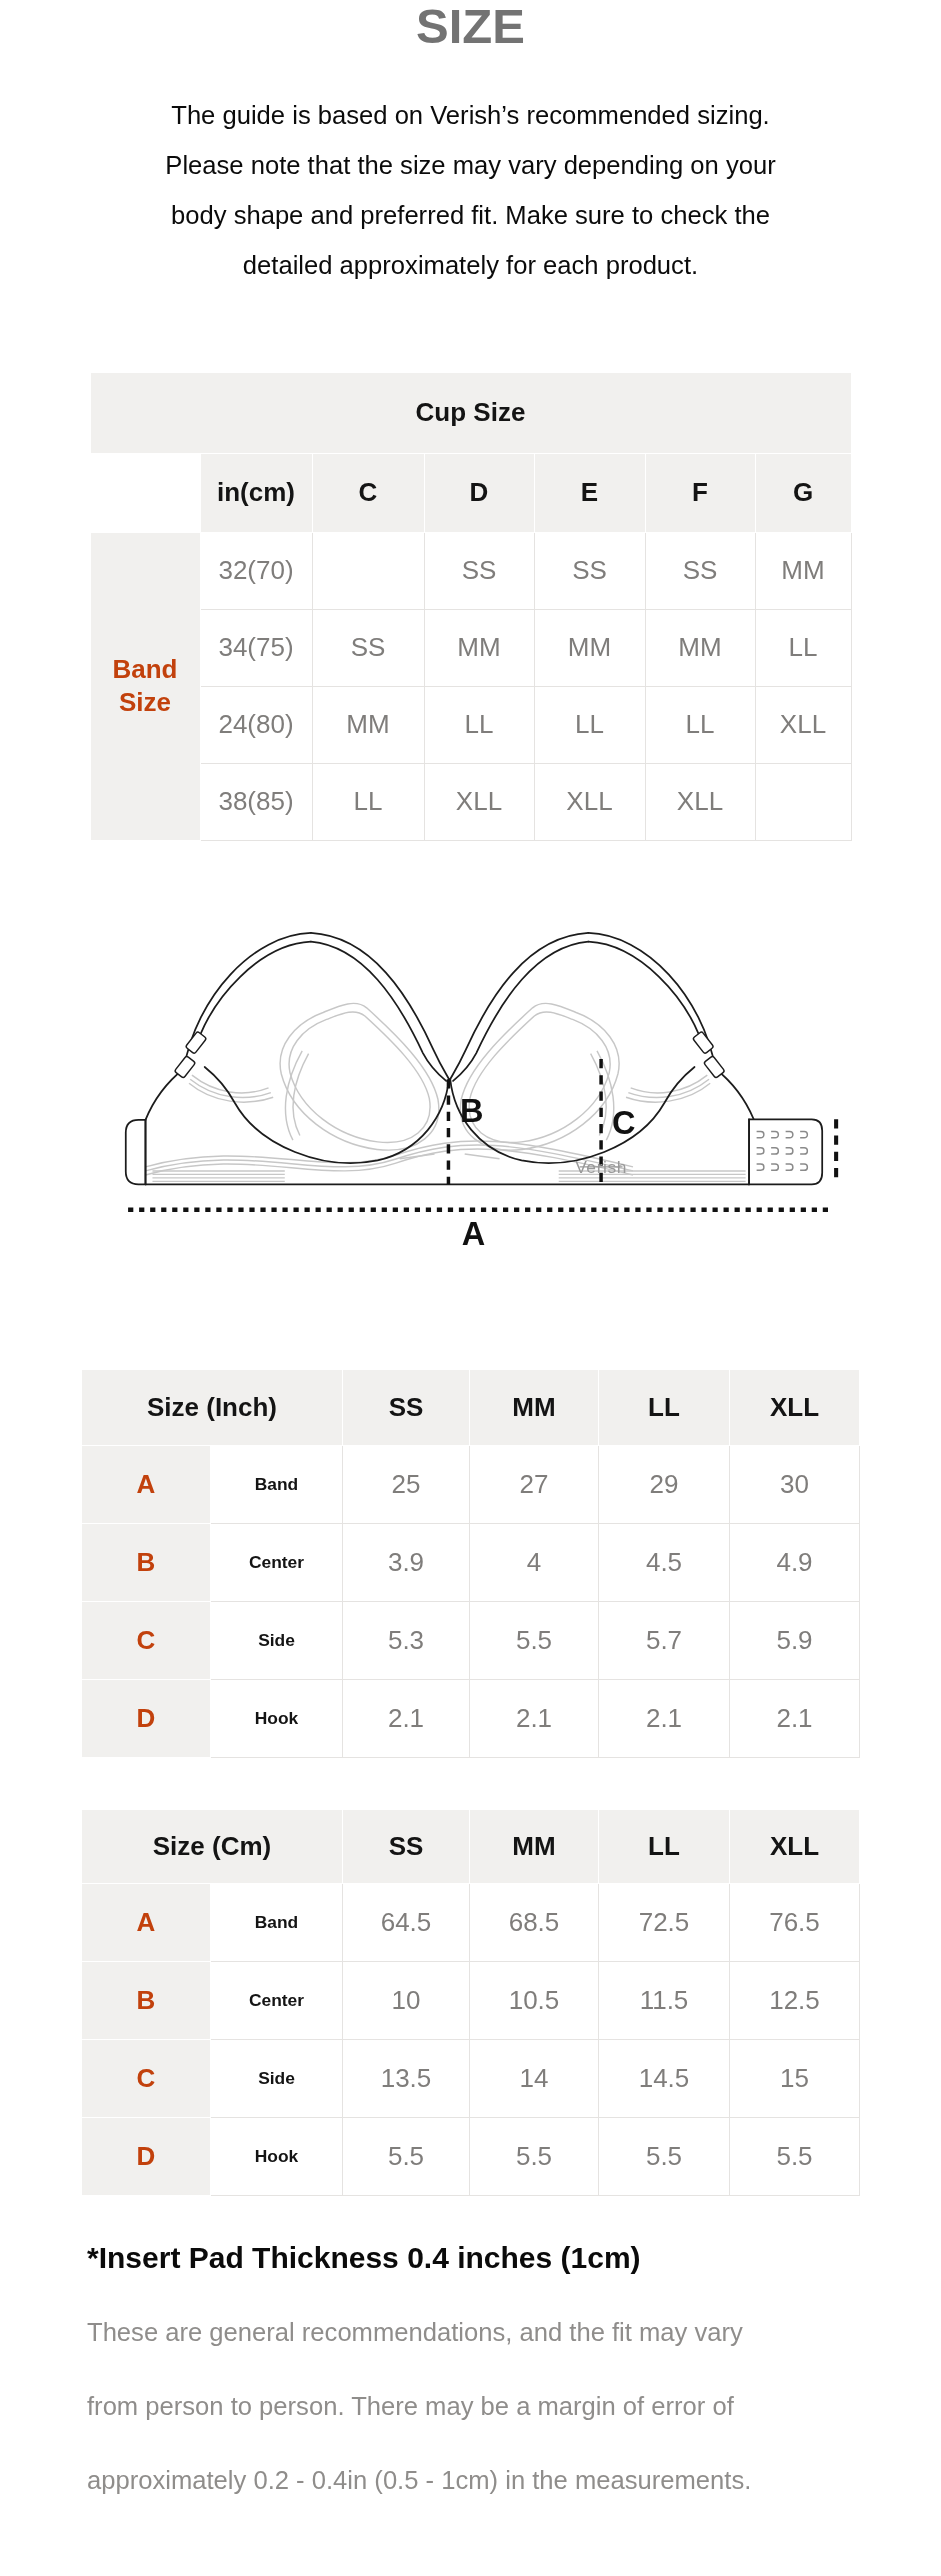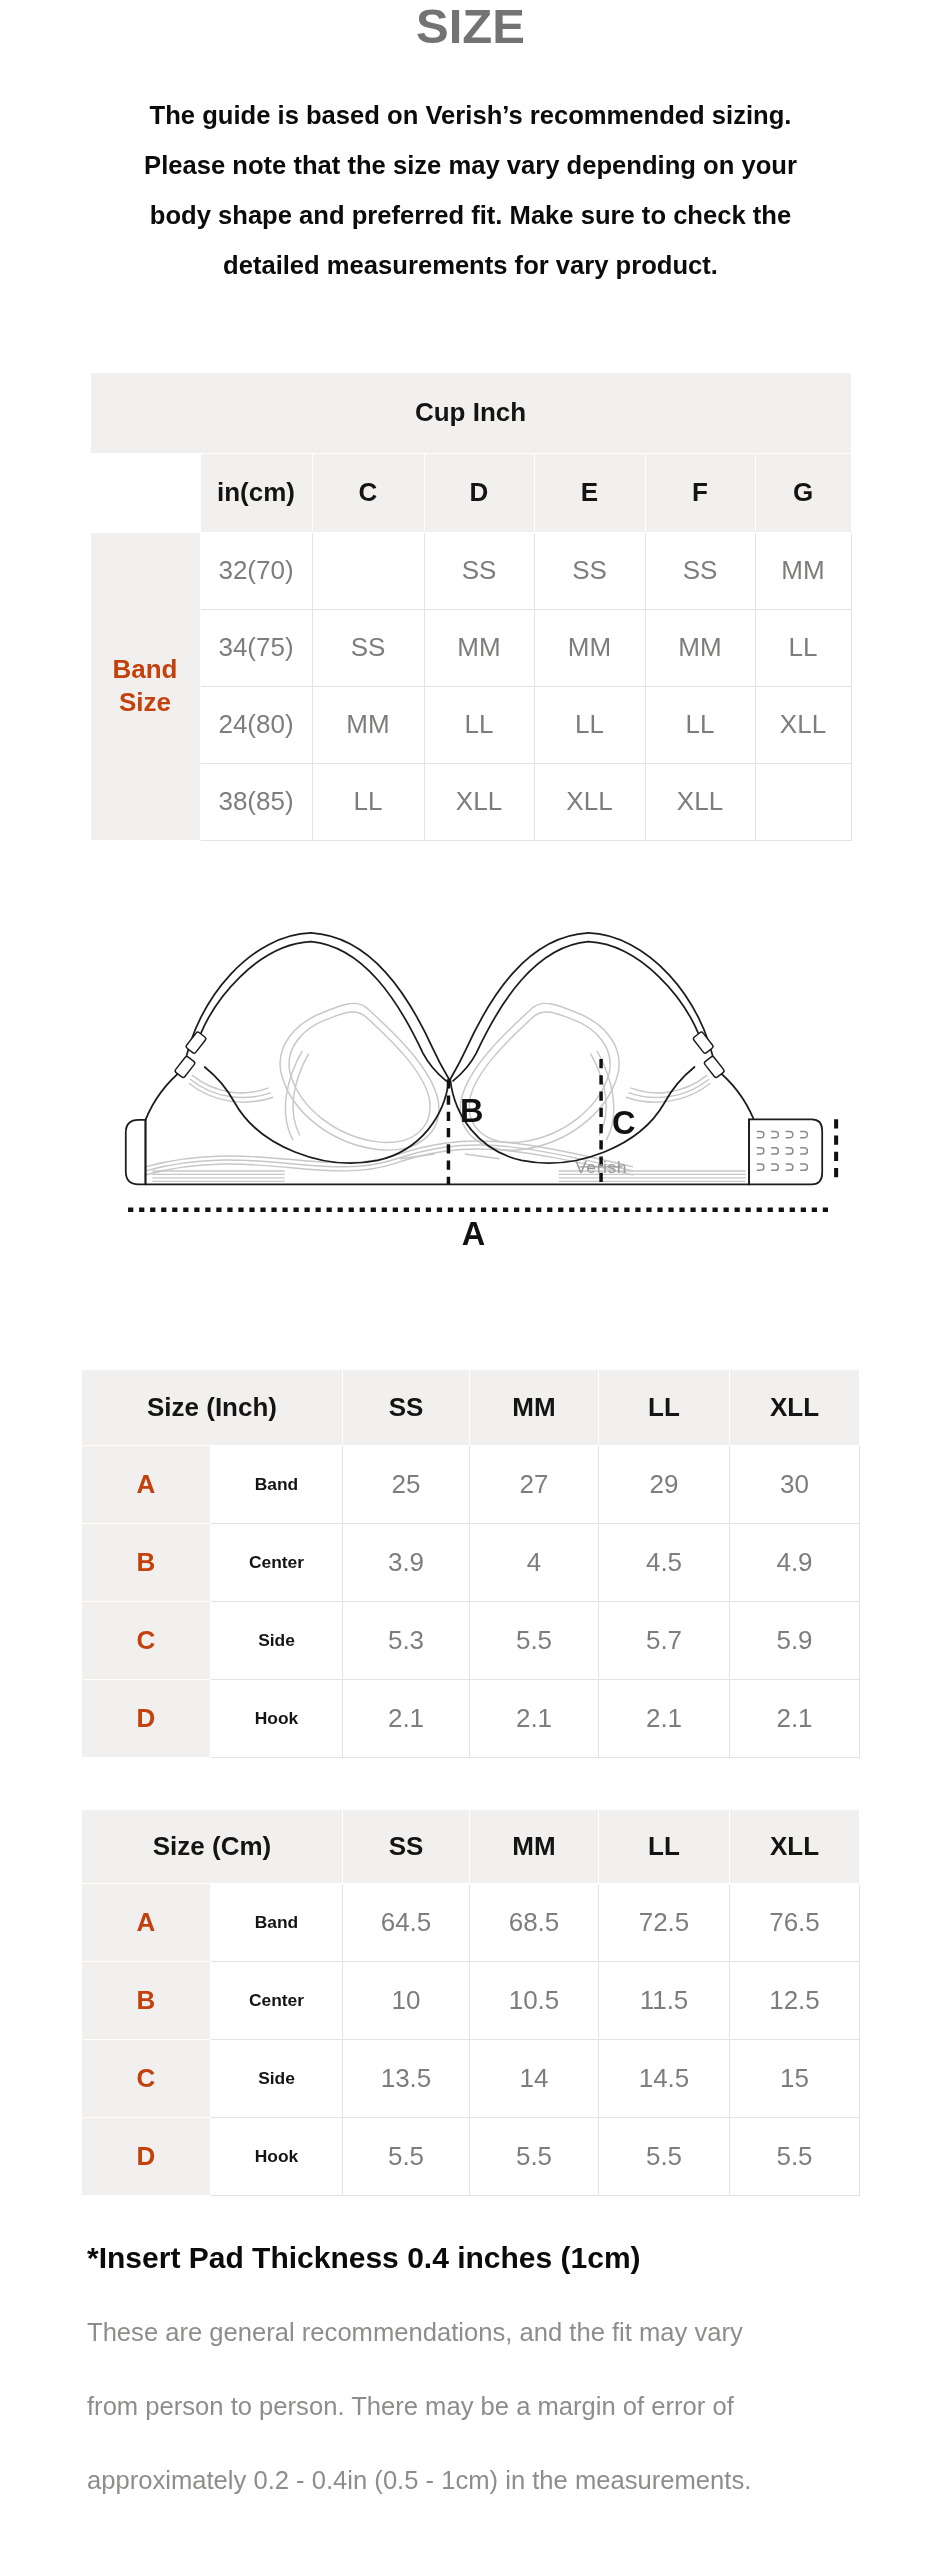--- a/index.html
+++ b/index.html
@@ -9,21 +9,21 @@
     font-family: "Liberation Sans", sans-serif;
     color: #111; overflow: hidden;
   }
   .page-title {
     text-align: center;
     font-size: 49px; font-weight: 700; letter-spacing: 0px; color: #737373;
     line-height: 1.1;
   }
   .intro {
     margin-top: 36px; text-align: center;
-    font-size: 25.6px; line-height: 50px; font-weight: 700; color: #0b0b0b;
+    font-size: 25.6px; line-height: 50px; font-weight: 400; color: #0b0b0b;
   }
   .intro span { display: block; }
 
   table { border-collapse: collapse; table-layout: fixed; }
   .tbl-cup { width: 762px; margin: 82px auto 0; }
   .tbl-meas { width: 778px; margin: 8px auto; }
   .tbl-inch { margin-top: 116px; }
   .tbl-cm { margin-top: 51px; }
 
   th, td { text-align: center; vertical-align: middle; padding: 0; }
@@ -55,36 +55,36 @@
 </style>
 </head>
 <body>
 
 <h1 class="page-title">SIZE</h1>
 
 <p class="intro">
   <span>The guide is based on Verish’s recommended sizing.</span>
   <span>Please note that the size may vary depending on your</span>
   <span>body shape and preferred fit. Make sure to check the</span>
-  <span>detailed measurements for vary product.</span>
+  <span>detailed approximately for each product.</span>
 </p>
 
 <table class="tbl-cup">
   <colgroup>
     <col style="width:110px">
       <col style="width:112px">
       <col style="width:112px">
     <col style="width:110px">
       <col style="width:111px">
       <col style="width:110px">
       <col style="width:96px">
   </colgroup>
   <tbody>
       <tr style="height:81px">
-    <th class="ghd" colspan="7">Cup Inch</th>
+    <th class="ghd" colspan="7">Cup Size</th>
   </tr>
   <tr style="height:79px">
     <td></td>
     <th class="ghd">in(cm)</th>
     <th class="ghd">C</th>
     <th class="ghd">D</th>
     <th class="ghd">E</th>
     <th class="ghd">F</th>
     <th class="ghd">G</th>
   </tr>

